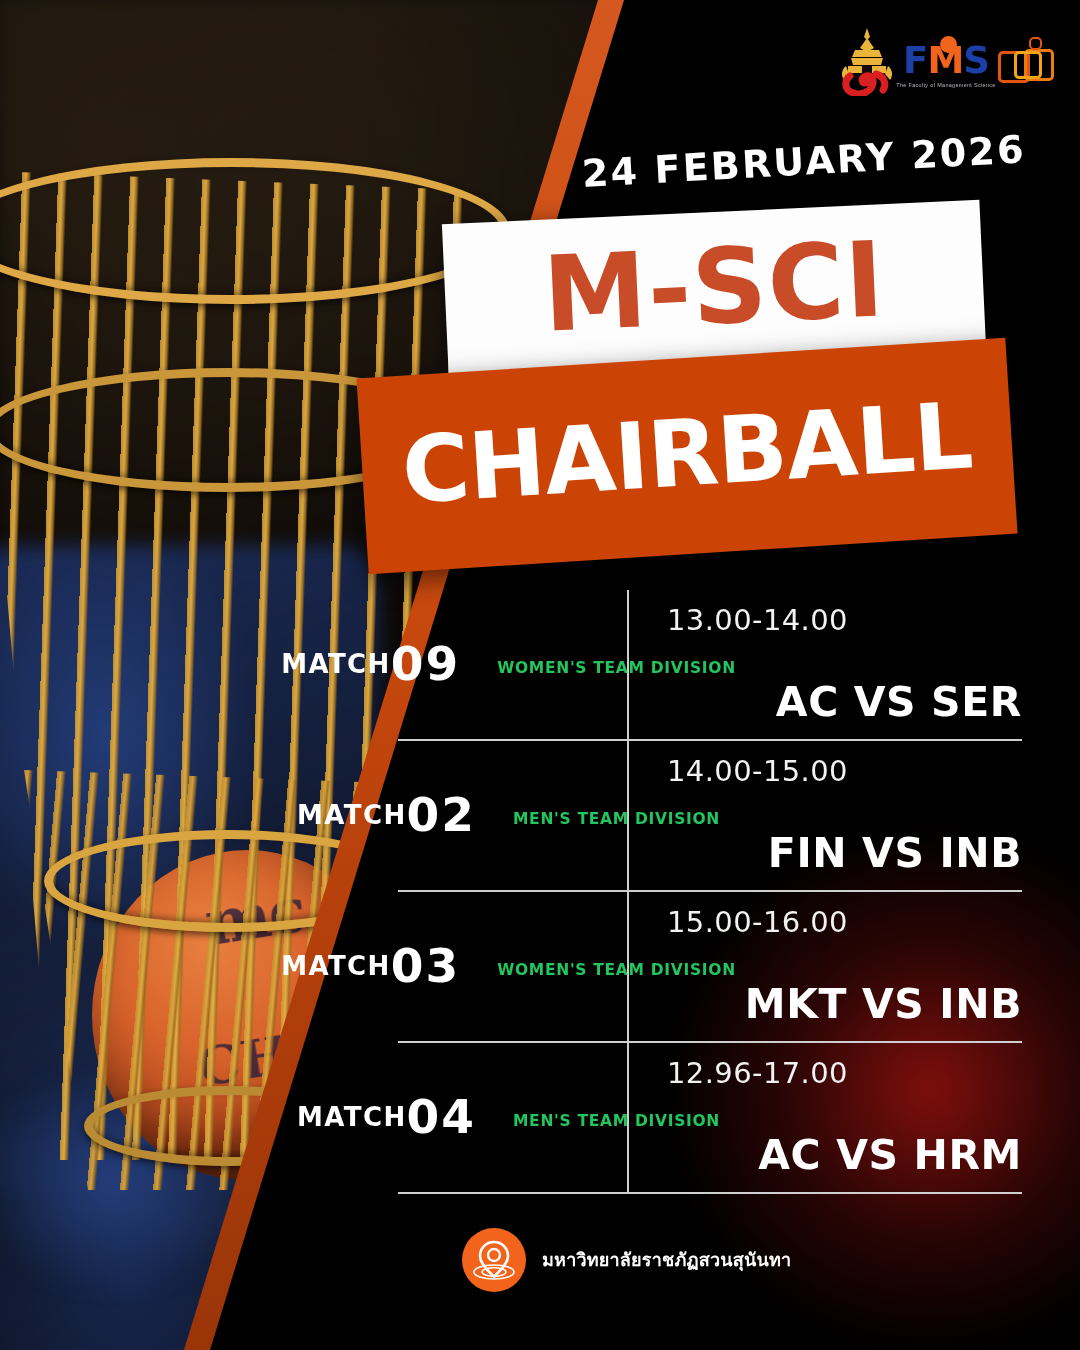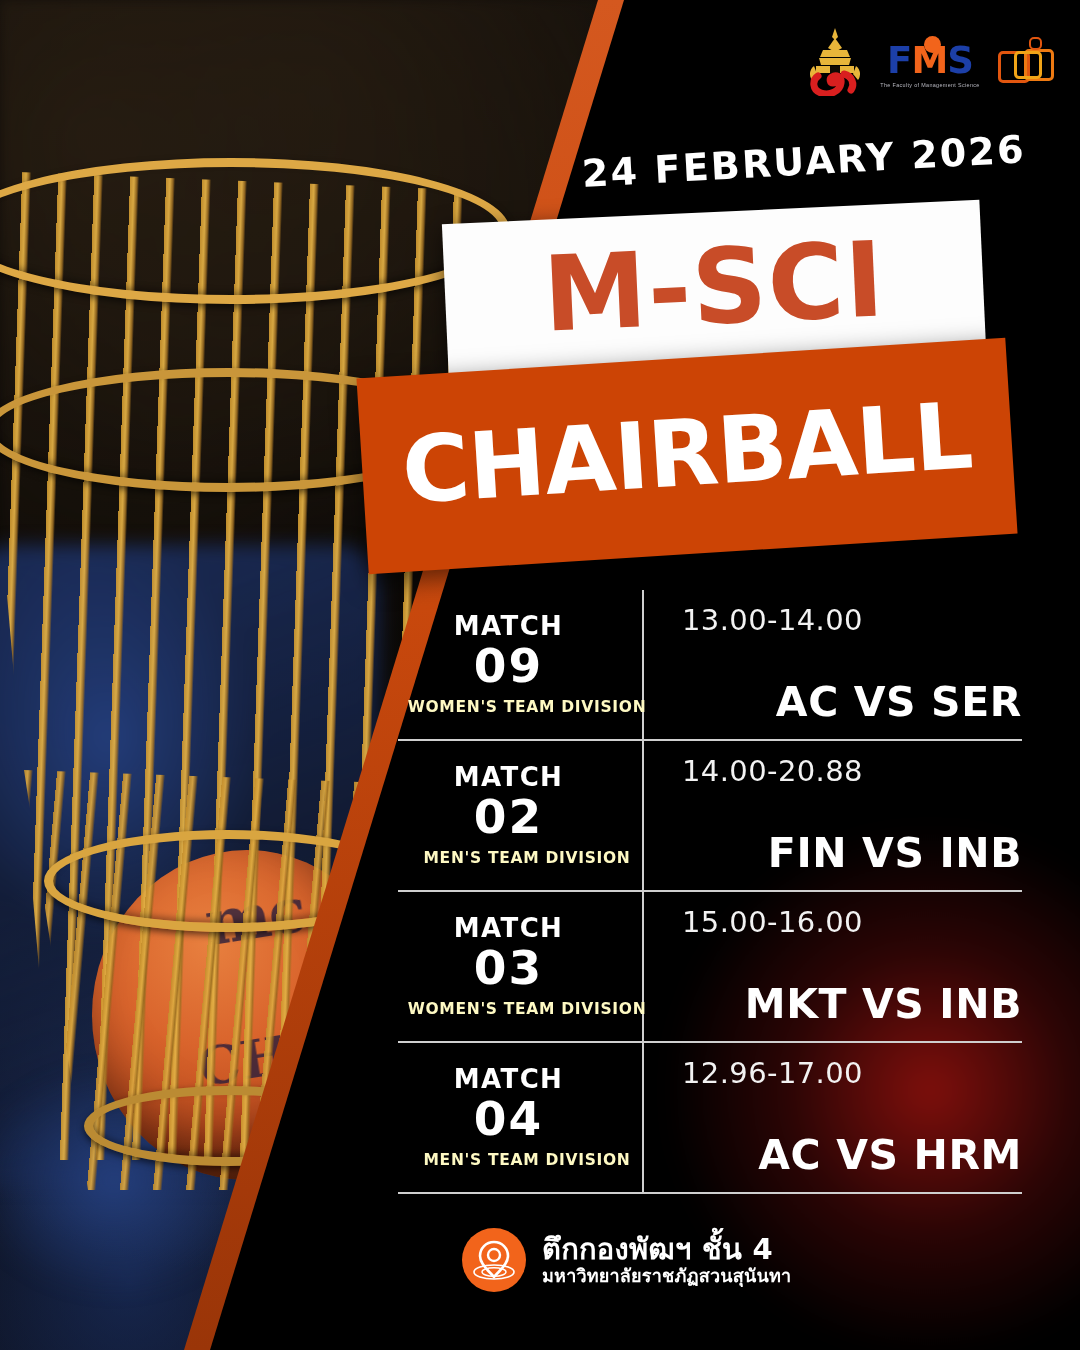--- a/index.html
+++ b/index.html
@@ -160,21 +160,20 @@
     background: radial-gradient(circle, rgba(150,18,14,.85) 0%, rgba(88,10,10,.5) 38%, rgba(20,2,2,0) 72%);
     filter: blur(12px);
   }
 
   
   .logos {
     position: absolute;
     right: 30px; top: 22px;
     display: flex;
     align-items: center;
-    gap: 16px;
     height: 78px;
   }
   .logo-ssru { position: relative; width: 54px; height: 70px; }
   .logo-fms { position: relative; width: 104px; height: 60px; text-align: center; }
   .fms-word {
     font-family: "DejaVu Sans", sans-serif;
     font-weight: 700;
     font-size: 37px;
     letter-spacing: -1px;
     line-height: 40px;
@@ -266,44 +265,44 @@
     position: relative;
     display: flex;
     align-items: stretch;
     height: 149px;
     border-bottom: 2px solid #cfcfcf;
   }
   .match-row:first-child { border-top: none; }
   .col-left {
     width: 221px;
     display: flex;
-    flex-direction: column;
+    flex-direction: row;
     align-items: center;
     justify-content: center;
     border-right: 2px solid #cfcfcf;
-    padding-right: 23px;
+    padding-right: 8px;
   }
   .lbl-match {
     color: #fff;
     font-family: "DejaVu Sans", sans-serif;
     font-weight: 700;
     font-size: 26px;
     letter-spacing: 1.4px;
     line-height: 1.05;
   }
   .lbl-num {
     color: #fff;
     font-family: "DejaVu Sans", sans-serif;
     font-weight: 700;
     font-size: 47px;
     letter-spacing: 2px;
     line-height: 1.08;
   }
   .lbl-div {
-    color: #fef9c3;
+    color: #22c55e;
     font-family: "DejaVu Sans", sans-serif;
     font-weight: 700;
     font-size: 15.5px;
     letter-spacing: .7px;
     margin-top: 6px;
     white-space: nowrap;
     margin-left: 37px;
   }
   .col-right {
     flex: 1;
@@ -448,21 +447,21 @@
       </div>
     </div>
 
     <div class="match-row">
       <div class="col-left">
         <div class="lbl-match">MATCH</div>
         <div class="lbl-num">02</div>
         <div class="lbl-div">MEN'S TEAM DIVISION</div>
       </div>
       <div class="col-right">
-        <div class="lbl-time">14.00-20.88</div>
+        <div class="lbl-time">14.00-15.00</div>
         <div class="lbl-teams">FIN VS INB</div>
       </div>
     </div>
 
     <div class="match-row">
       <div class="col-left">
         <div class="lbl-match">MATCH</div>
         <div class="lbl-num">03</div>
         <div class="lbl-div">WOMEN'S TEAM DIVISION</div>
       </div>
@@ -489,18 +488,17 @@
   <div class="venue">
     <div class="pin-circle">
       <svg viewBox="0 0 64 64" width="64" height="64" aria-hidden="true">
         <ellipse cx="32" cy="44" rx="20" ry="7" fill="none" stroke="#fff" stroke-width="1.6"></ellipse>
         <ellipse cx="32" cy="44" rx="12" ry="4.2" fill="none" stroke="#fff" stroke-width="1.4"></ellipse>
         <path d="M32 14 C24 14 18 20.2 18 28 C18 36.5 27 43 32 49 C37 43 46 36.5 46 28 C46 20.2 40 14 32 14 Z" fill="none" stroke="#fff" stroke-width="2.6"></path>
         <circle cx="32" cy="27" r="6" fill="none" stroke="#fff" stroke-width="2.4"></circle>
       </svg>
     </div>
     <div class="venue-text">
-      <div class="venue-l1">ตึกกองพัฒฯ ชั้น 4</div>
       <div class="venue-l2">มหาวิทยาลัยราชภัฏสวนสุนันทา</div>
     </div>
   </div>
 
 </div>
 
 </body></html>

